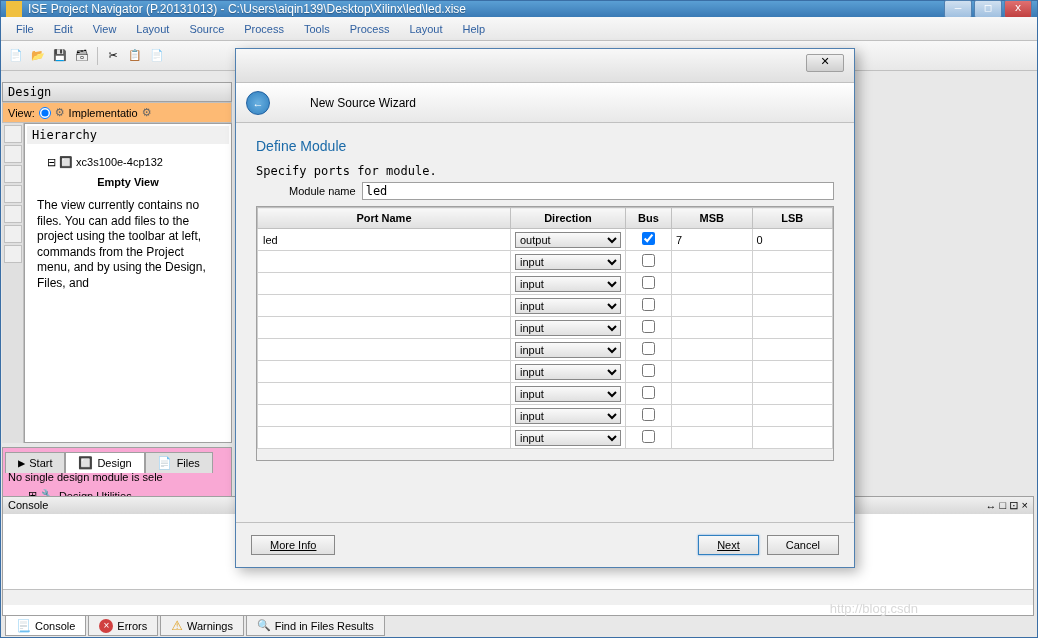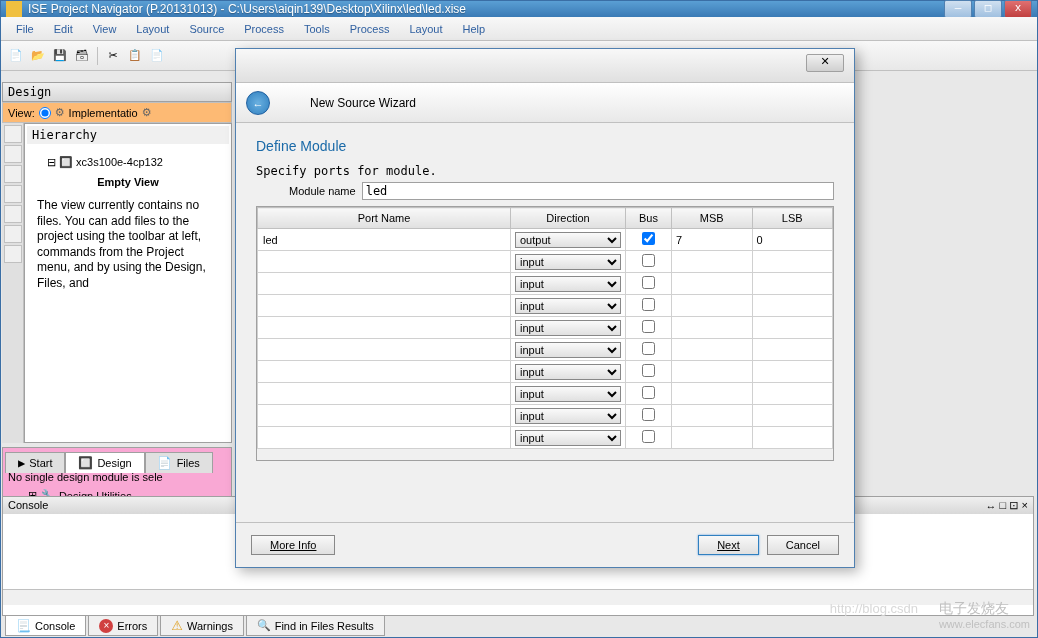--- a/index.html
+++ b/index.html
@@ -55,21 +55,21 @@
     .dlg-head { height: 40px; background: linear-gradient(to bottom, #ffffff, #e8e8e8); border-bottom: 1px solid #c0c0c0; display: flex; align-items: center; padding: 0 10px; gap: 40px; }
     .back-btn { width: 24px; height: 24px; border-radius: 50%; background: radial-gradient(circle, #6ab0e0, #3080c0); border: 1px solid #2060a0; cursor: pointer; color: white; text-align: center; line-height: 22px; }
     .dlg-title { font-size: 12px; }
     .dlg-body { flex: 1; padding: 15px 20px; }
     .section-title { color: #1a6aa8; font-size: 14px; font-weight: normal; margin-bottom: 10px; }
     .spec-text { font-family: monospace; font-size: 12px; margin-bottom: 4px; }
     .modname-row { font-family: monospace; font-size: 12px; display: flex; align-items: center; gap: 6px; margin-bottom: 6px; padding-left: 33px; }
     .modname-input { flex: 1; border: 1px solid #a0a0a0; padding: 1px 3px; font-family: monospace; font-size: 12px; background: white; }
     
     .port-table { width: 100%; border-collapse: collapse; background: white; }
-    .port-table th { background: linear-gradient(to bottom, #f8f8f8, #e0e0e0); border: 1px solid #c0c0c0; padding: 4px; font-weight: normal; font-size: 11px; }
+    .port-table th { background: linear-gradient(to bottom, #f8f8f8, #e0e0e0); border: 1px solid #c0c0c0; padding: 4px; font-weight: bold; font-size: 11px; }
     .port-table td { border: 1px solid #d0d0d0; padding: 2px 4px; height: 22px; }
     .port-table td input[type=text] { width: 100%; border: none; font-size: 11px; padding: 1px; }
     .dir-select { width: 100%; border: 1px solid #888; font-size: 11px; background: linear-gradient(to bottom, #fafafa, #e0e0e0); }
     .port-scroll-wrap { border: 1px solid #a0a0a0; height: 255px; overflow-y: scroll; }
     
     .dlg-footer { height: 45px; border-top: 1px solid #c0c0c0; display: flex; align-items: center; padding: 0 15px; }
     .dlg-btn { padding: 3px 18px; border: 1px solid #888; background: linear-gradient(to bottom, #f8f8f8, #e0e0e0); cursor: pointer; font-size: 11px; }
     .dlg-btn.primary { border: 1px solid #3080c0; box-shadow: 0 0 2px #60a0e0; }
     .spacer { flex: 1; }
     
@@ -334,18 +334,14 @@
     </div>
     <div class="dlg-footer">
       <button class="dlg-btn"><u>More Info</u></button>
       <div class="spacer"></div>
       <button class="dlg-btn primary" style="margin-right:8px"><u>Next</u></button>
       <button class="dlg-btn">Cancel</button>
     </div>
   </div>
 
   <div class="watermark2">http://blog.csdn</div>
-  <div class="watermark">
-    <div style="font-size:14px">电子发烧友</div>
-    <div>www.elecfans.com</div>
-  </div>
 
 </div>
 
 </body></html>

